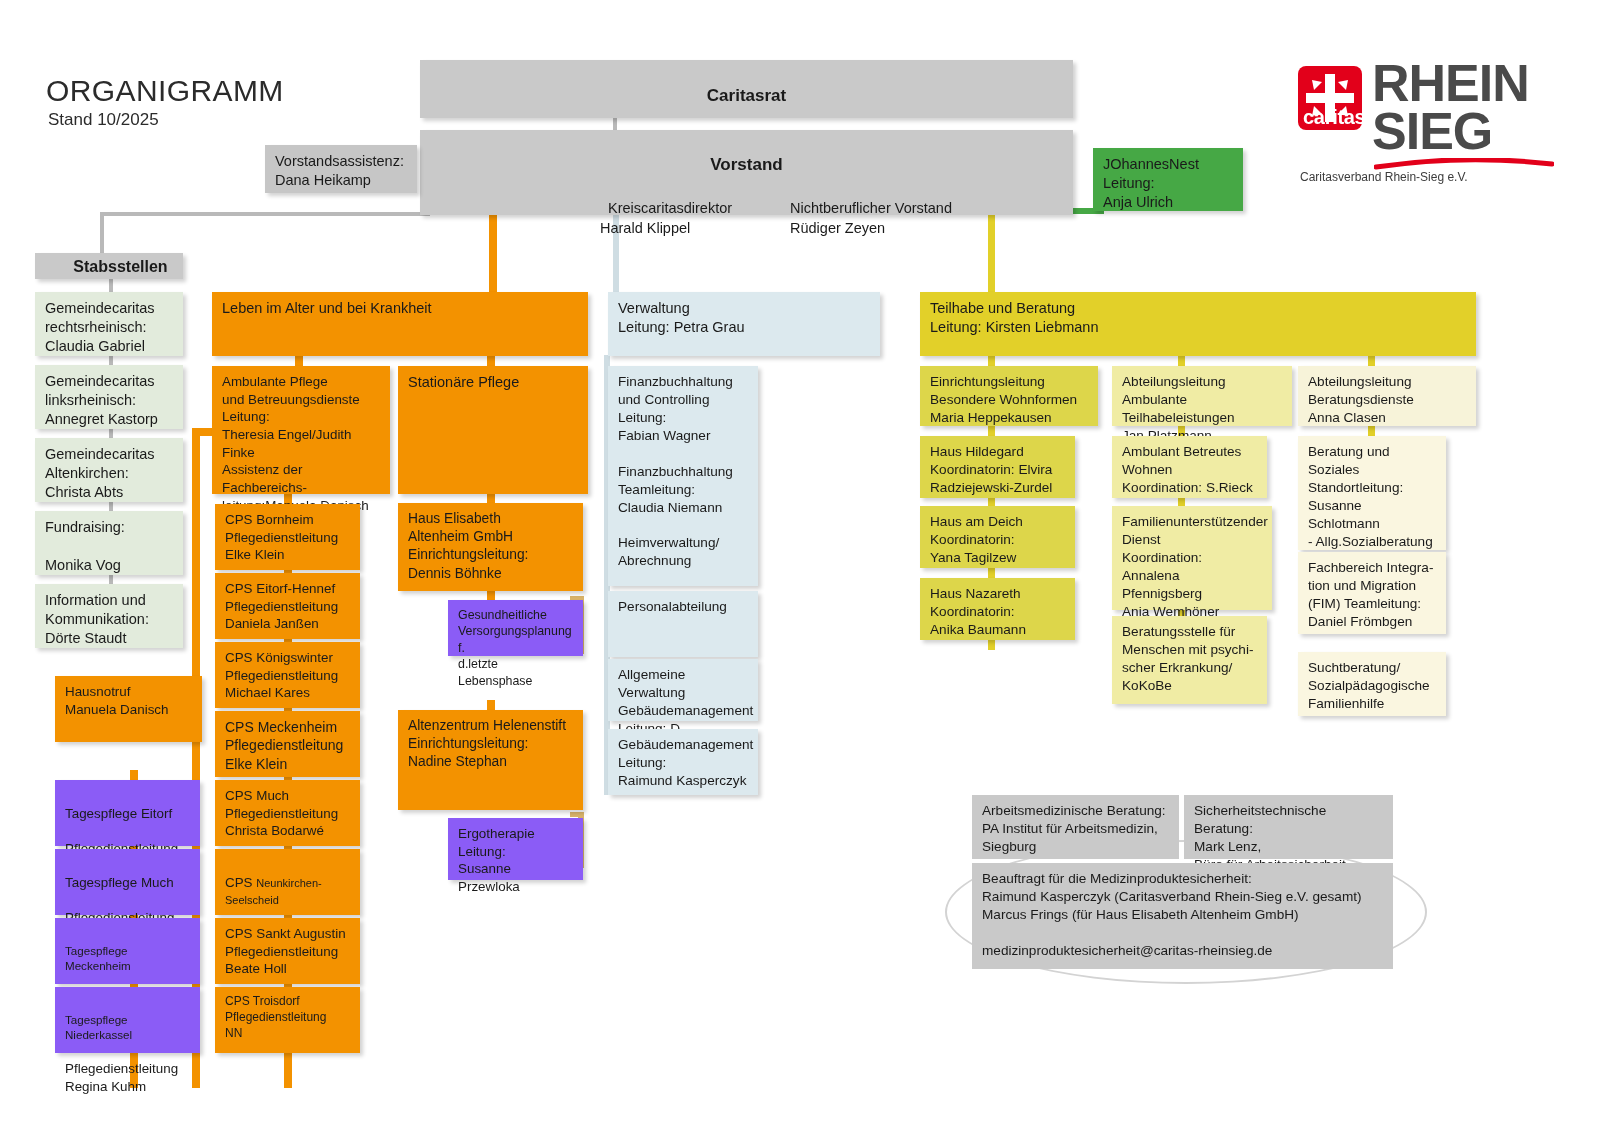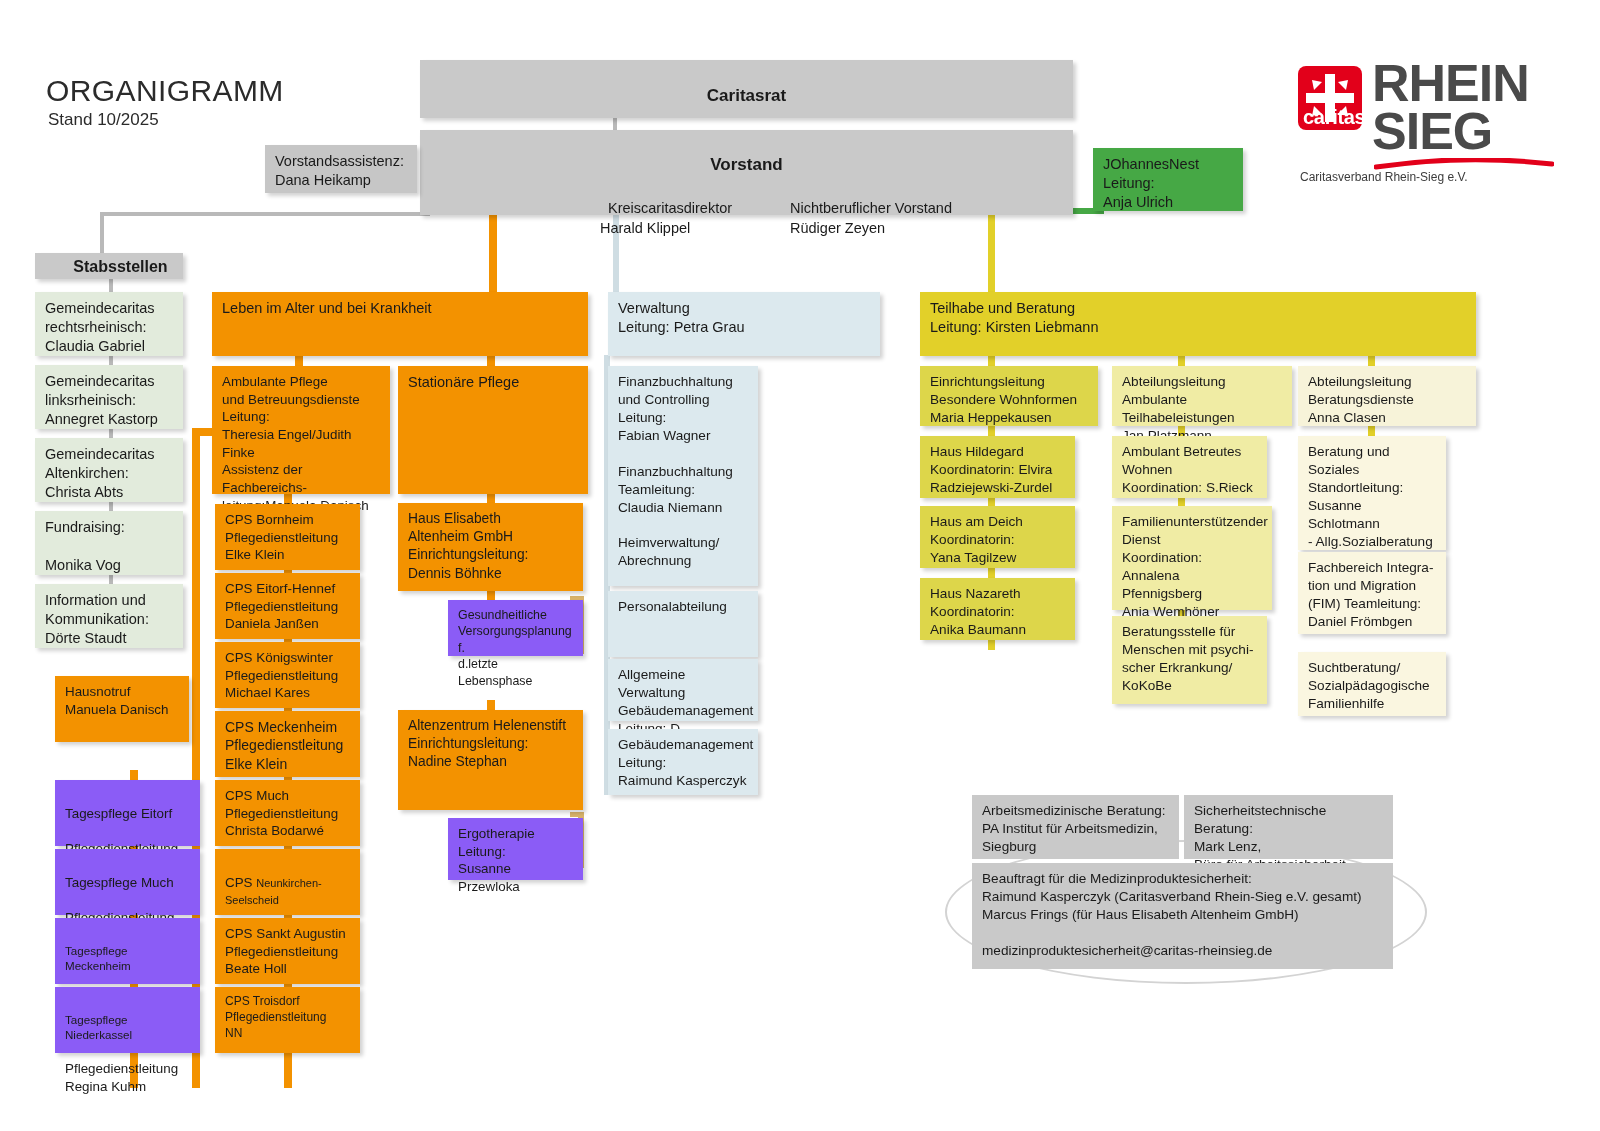--- a/index.html
+++ b/index.html
@@ -249,21 +249,21 @@
 Can Gürsoy</div>
   </div>
 
   <div class="box orange" style="left:215px;top:918px;width:145px;height:66px;font-size:13.4px;">CPS Sankt Augustin
 Pflegedienstleitung
 Beate Holl</div>
   <div class="box orange" style="left:215px;top:987px;width:145px;height:66px;font-size:12px;">CPS Troisdorf
 Pflegedienstleitung
 NN</div>
 
-  <div class="box orange" style="left:55px;top:676px;width:134px;height:66px;font-size:13.4px;">Hausnotruf
+  <div class="box orange" style="left:55px;top:676px;width:147px;height:66px;font-size:13.4px;">Hausnotruf
 Manuela Danisch</div>
 
   <div class="box orange-lite" style="left:55px;top:780px;width:145px;height:66px;font-size:13.4px;">
     <div>Tagespflege Eitorf</div>
     <div style="white-space:pre-line;">Pflegedienstleitung
 Franziska Brand</div>
   </div>
   <div class="box orange-lite" style="left:55px;top:849px;width:145px;height:66px;font-size:13.4px;">
     <div>Tagespflege Much</div>
     <div style="white-space:pre-line;">Pflegediensleitung

